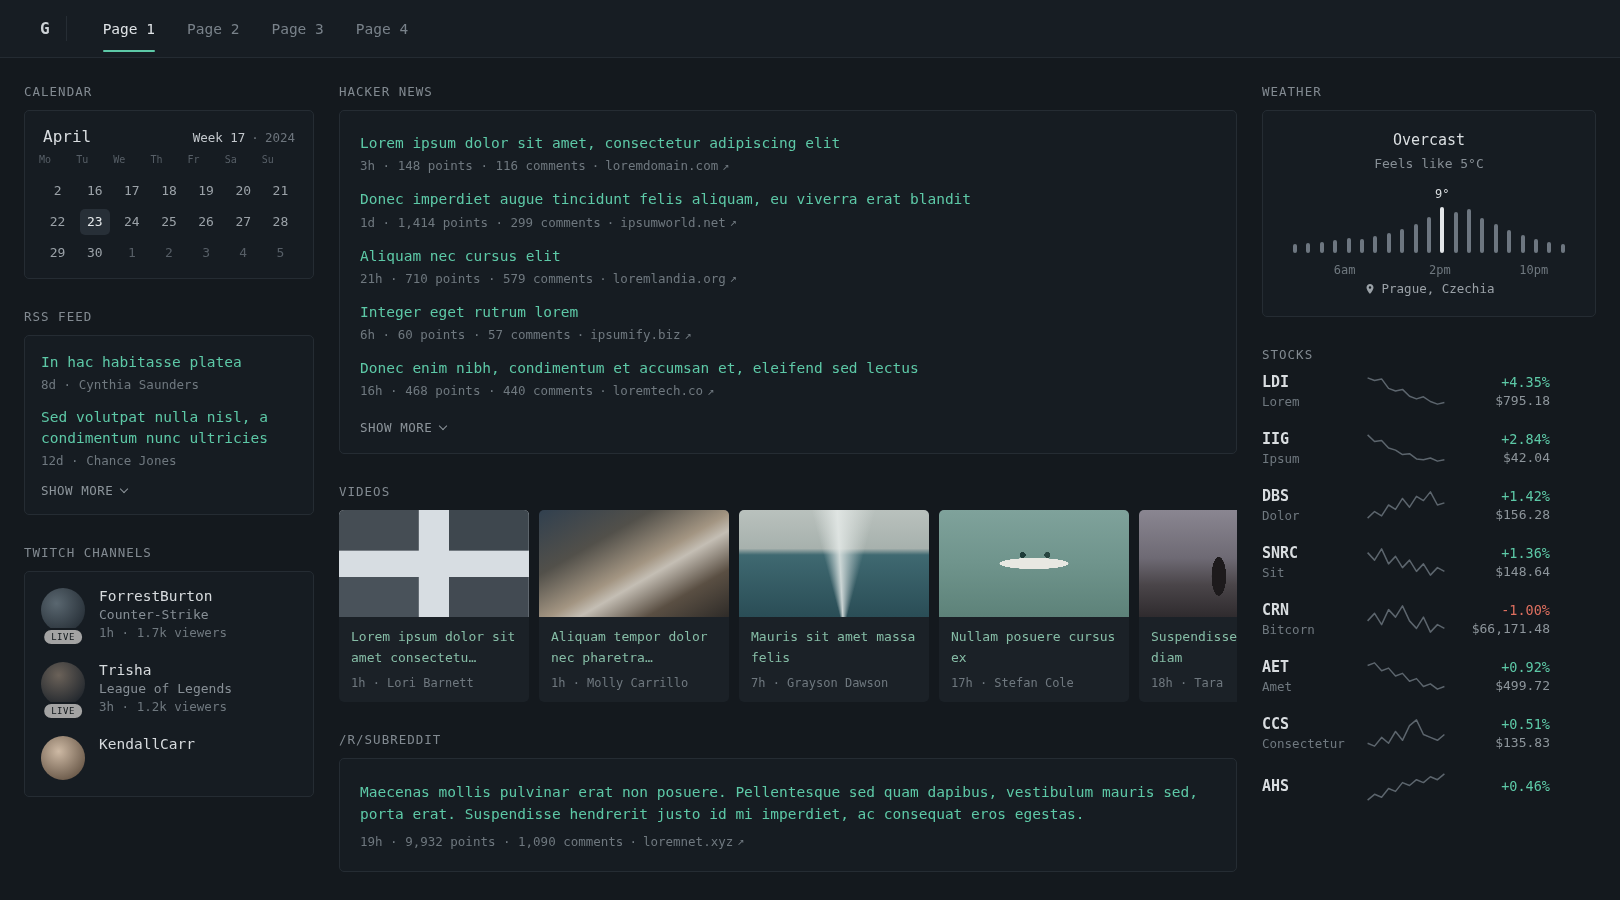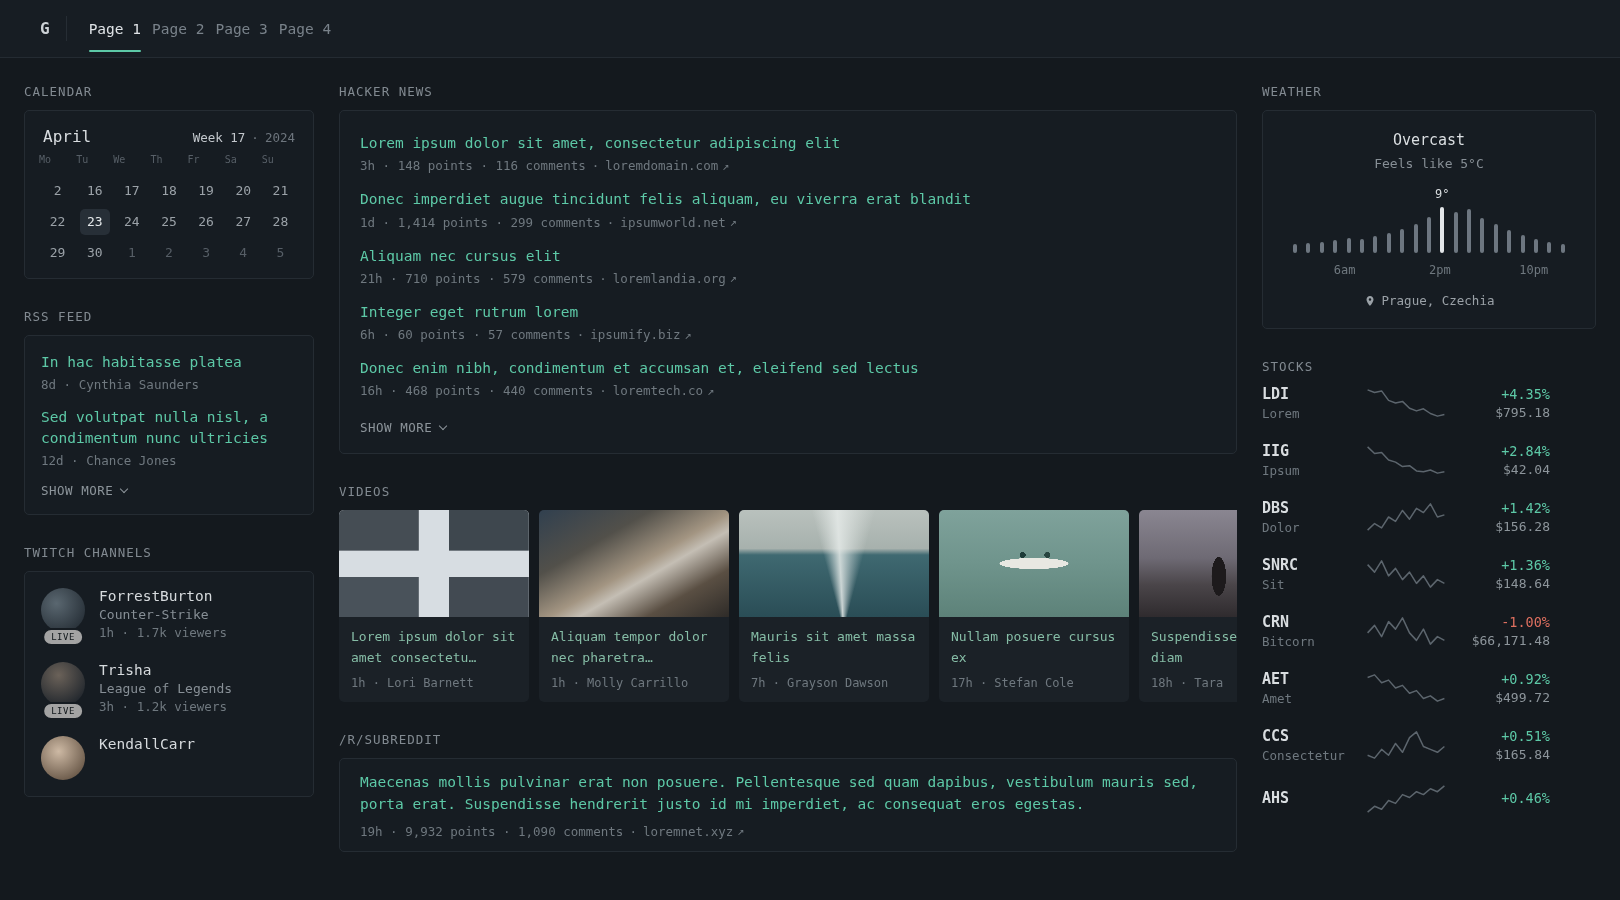--- a/index.html
+++ b/index.html
@@ -4,21 +4,21 @@
 <style>
   *{margin:0;padding:0;box-sizing:border-box}
   html,body{width:1620px;height:900px;overflow:hidden}
   body{background:#14191e;font-family:"DejaVu Sans Mono","Liberation Mono",monospace;color:#d6dadd}
   a{text-decoration:none;color:inherit;cursor:pointer}
 
   
   header{height:58px;background:#171d23;border-bottom:1px solid #242b32;display:flex;align-items:stretch;padding:0 40px}
   .logo{display:flex;align-items:center;font-weight:bold;font-size:16px;color:#cdd2d6;padding-right:16px}
   .logo-divider{width:1px;background:#262d34;margin:16px 0}
-  nav{display:flex;gap:11px;margin-left:22px}
+  nav{display:flex;gap:32px;margin-left:36px}
   .tab{display:flex;align-items:center;font-size:14.5px;color:#79828a;position:relative}
   .tab.active{color:#dfe3e6}
   .tab.active::after{content:"";position:absolute;left:0;right:0;bottom:5px;height:2px;border-radius:2px;background:#5dc9a7}
 
   
   main{display:flex;gap:25px;padding:26px 24px}
   .col{display:flex;flex-direction:column;gap:30px}
   .col-left{width:290px;flex:none}
   .col-mid{flex:1;min-width:0}
   .col-right{width:334px;flex:none}
@@ -62,21 +62,21 @@
   .channel-meta{font-size:12.5px;color:#6f787f;margin-top:3px}
 
   
   .hn-card{padding:22px 20px 18px}
   .hn-item{margin-bottom:16px}
   .hn-title{display:block;font-size:14.5px;color:#5dc9a7;line-height:1.4;margin-bottom:5px}
   .item-meta{font-size:12.5px;color:#6f787f;display:flex;gap:6px;align-items:center;flex-wrap:nowrap}
   .source-link{color:#6f787f;display:flex;gap:4px;align-items:center}
   .ext-arrow{font-size:12px}
   .hn-card .show-more{margin-top:22px}
-  .reddit-card{padding:12px 20px}
+  .reddit-card{padding:22px 20px}
   .reddit-title{display:block;font-size:14.5px;line-height:1.55;color:#5dc9a7;margin-bottom:8px}
 
   
   .video-row{display:flex;gap:10px;overflow:hidden}
   .video-card{flex:0 0 190px;background:#1b2127;border-radius:5px;overflow:hidden}
   .thumb{width:190px;height:107px}
   .thumb-1{background-color:#d7dde2;background-image:linear-gradient(#454d54,#454d54),linear-gradient(#3e474e,#3e474e),linear-gradient(#49525a,#49525a),linear-gradient(#424a52,#424a52);background-size:42% 38%;background-position:0 0,100% 0,0 100%,100% 100%;background-repeat:no-repeat}
   .thumb-2{background:linear-gradient(150deg,#31404f 0%,#52504a 30%,#a39582 52%,#c4beb4 60%,#5a4f43 78%,#2e2b28 100%)}
   .thumb-3{background-image:conic-gradient(from -15deg at 55% 112%,rgba(230,235,233,0) 0deg,rgba(230,235,233,.85) 12deg,rgba(230,235,233,0) 30deg),linear-gradient(180deg,#b9c1bd 0%,#a7b1ad 36%,#3f6971 42%,#2a4d56 100%)}
   .thumb-4{background-image:radial-gradient(circle 5px at 44% 42%,#1e3b38 0 60%,transparent 61%),radial-gradient(circle 5px at 57% 42%,#274540 0 60%,transparent 61%),radial-gradient(ellipse 62px 10px at 50% 50%,#e8e8e2 0 55%,transparent 56%),linear-gradient(180deg,#7fa29b 0%,#6f948c 50%,#5d8279 100%)}
@@ -93,21 +93,21 @@
   .wchart{display:flex;align-items:flex-end;justify-content:space-between;height:48px;margin:34px 12px 0;position:relative}
   .wbar-wrap{position:relative;display:flex;align-items:flex-end}
   .wbar{width:4px;border-radius:2px;background:#6d7680}
   .wbar.hl{background:#e3e6e9}
   .wbar-label{position:absolute;bottom:calc(100% + 6px);left:50%;transform:translateX(-50%);font-size:12px;color:#d9dde0;white-space:nowrap}
   .wtimes{position:relative;height:14px;margin:10px 12px 0;font-size:12px;color:#6f787f;text-align:left}
   .wtimes span{position:absolute;transform:translateX(-50%)}
   .wtimes span:nth-child(1){left:19%}
   .wtimes span:nth-child(2){left:54%}
   .wtimes span:nth-child(3){left:88.5%}
-  .wlocation{margin-top:16px;display:flex;align-items:center;justify-content:center;gap:6px;font-size:12.5px;color:#9aa1a7}
+  .wlocation{margin-top:4px;display:flex;align-items:center;justify-content:center;gap:6px;font-size:12.5px;color:#9aa1a7}
   .pin-icon{width:12px;height:12px;fill:#9aa1a7}
 
   
   .stocks-list{padding-right:46px}
   .stock-row{display:flex;align-items:center;margin-bottom:21px}
   .stock-left{width:100px;flex:none}
   .stock-symbol{font-size:15px;font-weight:bold;color:#d9dde0}
   .stock-name{font-size:12.5px;color:#6f787f;margin-top:3px}
   .stock-spark{flex:1;display:flex;justify-content:center}
   .stock-spark svg{width:80px;height:30px;overflow:visible}
@@ -605,21 +605,21 @@
             <div class="stock-symbol">CCS</div>
             <div class="stock-name">Consectetur</div>
           </div>
           <div class="stock-spark">
               <svg viewBox="0 0 100 32" preserveAspectRatio="none">
                 <polyline points="2.0,26.9 10.7,30.0 19.5,20.7 28.2,26.9 36.9,14.4 45.6,23.8 54.4,8.2 63.1,2.0 71.8,17.6 80.5,20.7 89.3,23.8 98.0,17.6"></polyline>
               </svg>
             </div>
           <div class="stock-right">
             <div class="stock-change">+0.51%</div>
-            <div class="stock-price">$165.84</div>
+            <div class="stock-price">$135.83</div>
           </div>
         </a>
 
         <a class="stock-row">
           <div class="stock-left">
             <div class="stock-symbol">AHS</div>
             <div class="stock-name"></div>
           </div>
           <div class="stock-spark">
               <svg viewBox="0 0 100 32" preserveAspectRatio="none">

